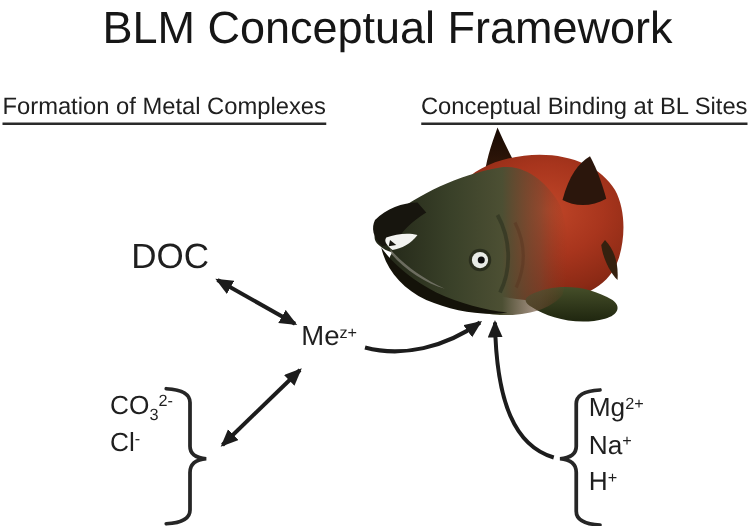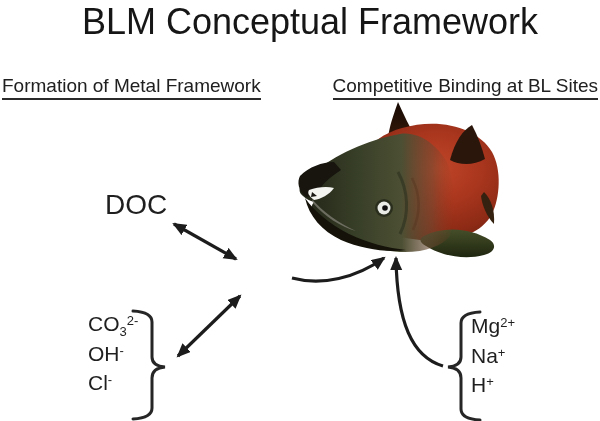--- a/index.html
+++ b/index.html
@@ -30,22 +30,22 @@
   #diagram-lines{left:0;top:0;pointer-events:none;}
   #fish{left:0;top:0;pointer-events:none;}
 </style>
 </head>
 <body>
 
 <div id="canvas">
 
   <div id="title" class="abs">BLM Conceptual Framework</div>
 
-  <div id="heading-left" class="abs heading">Formation of Metal Framework</div>
-  <div id="heading-right" class="abs heading">Competitive Binding at BL Sites</div>
+  <div id="heading-left" class="abs heading">Formation of Metal Complexes</div>
+  <div id="heading-right" class="abs heading">Conceptual Binding at BL Sites</div>
 
   <svg id="fish" class="abs" width="600" height="421" viewBox="0 0 600 421">
     <defs>
       <radialGradient id="bodyGrad" cx="58%" cy="38%" r="70%">
         <stop offset="0%" stop-color="#c04628"></stop>
         <stop offset="45%" stop-color="#a8351d"></stop>
         <stop offset="78%" stop-color="#8c2a15"></stop>
         <stop offset="100%" stop-color="#6d2010"></stop>
       </radialGradient>
       <linearGradient id="headGrad" x1="0" y1="0" x2="1" y2="0">
@@ -110,24 +110,24 @@
 
     <path d="M443,366 C412,357 397,322 396,258" fill="none" stroke="#1c1c1c" stroke-width="3.2" marker-end="url(#ah)"></path>
 
     <path d="M133,311 Q152,312 152,322 L152,357 Q152,366 165,367 Q152,368 152,378 L152,408 Q152,418 133,419" fill="none" stroke="#262626" stroke-width="3" stroke-linecap="round"></path>
 
     <path d="M480,312 Q461,313 461,323 L461,357 Q461,366 448,367 Q461,368 461,378 L461,409 Q461,419 480,420" fill="none" stroke="#262626" stroke-width="3" stroke-linecap="round"></path>
   </svg>
 
   <div id="doc-label" class="abs">DOC</div>
 
+  <div id="metal-label" class="abs"><span>Me</span><span class="sup">z+</span></div>
 
   <div id="anion-list" class="abs chem-list">
     <span class="chem-row"><span>CO</span><span class="sub">3</span><span class="sup">2-</span></span>
-    <span class="chem-row"><span>OH</span><span class="sub"></span><span class="sup">-</span></span>
     <span class="chem-row"><span>Cl</span><span class="sub"></span><span class="sup">-</span></span>
   </div>
 
   <div id="cation-list" class="abs chem-list">
     <span class="chem-row"><span>Mg</span><span class="sub"></span><span class="sup">2+</span></span>
     <span class="chem-row"><span>Na</span><span class="sub"></span><span class="sup">+</span></span>
     <span class="chem-row"><span>H</span><span class="sub"></span><span class="sup">+</span></span>
   </div>
 
 </div>

